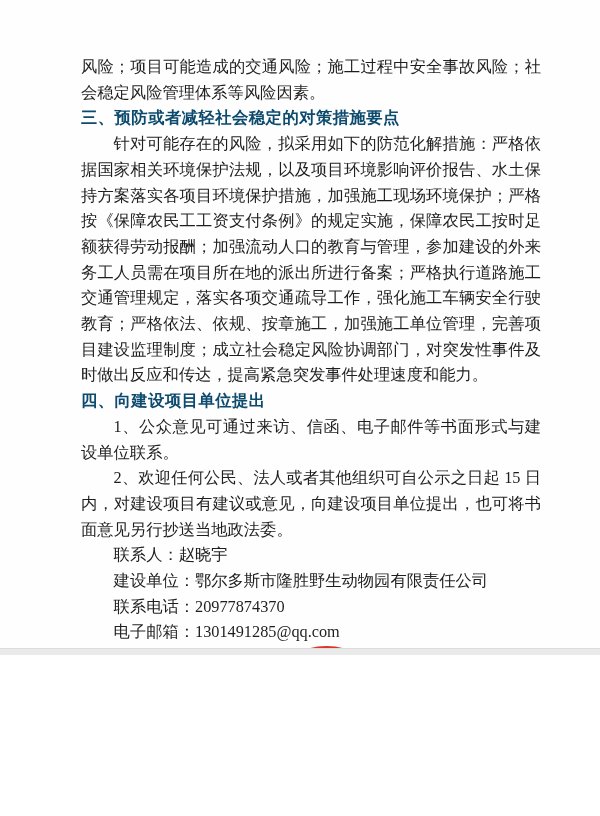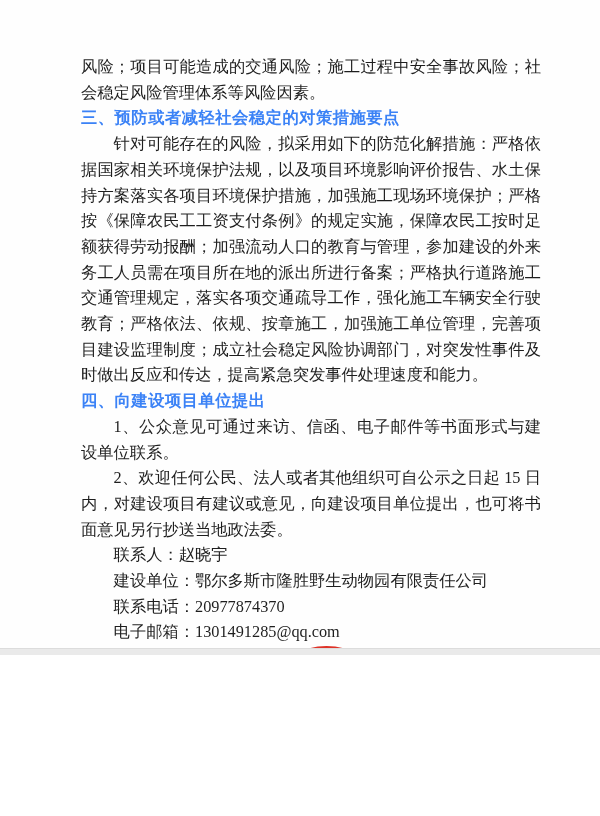--- a/index.html
+++ b/index.html
@@ -19,21 +19,21 @@
     line-height:25.7px;
     text-align:justify;
     text-justify:inter-character;
   }
   .content p{margin:0;padding:0;}
   p.body-par{text-indent:2em;}
   p.no-indent{text-indent:0;}
   p.heading{
     font-family:"Liberation Sans","DejaVu Sans",sans-serif;
     font-weight:bold;
-    color:#3b82f6;
+    color:#0c4a6e;
     text-indent:0;
     letter-spacing:0.5px;
   }
   .signature-block{margin-top:25.7px;}
   .sig-company{
     margin:0 0 0 104px;
     font-size:15.3px;
     letter-spacing:0.3px;
     color:#1e1e1e;
   }

